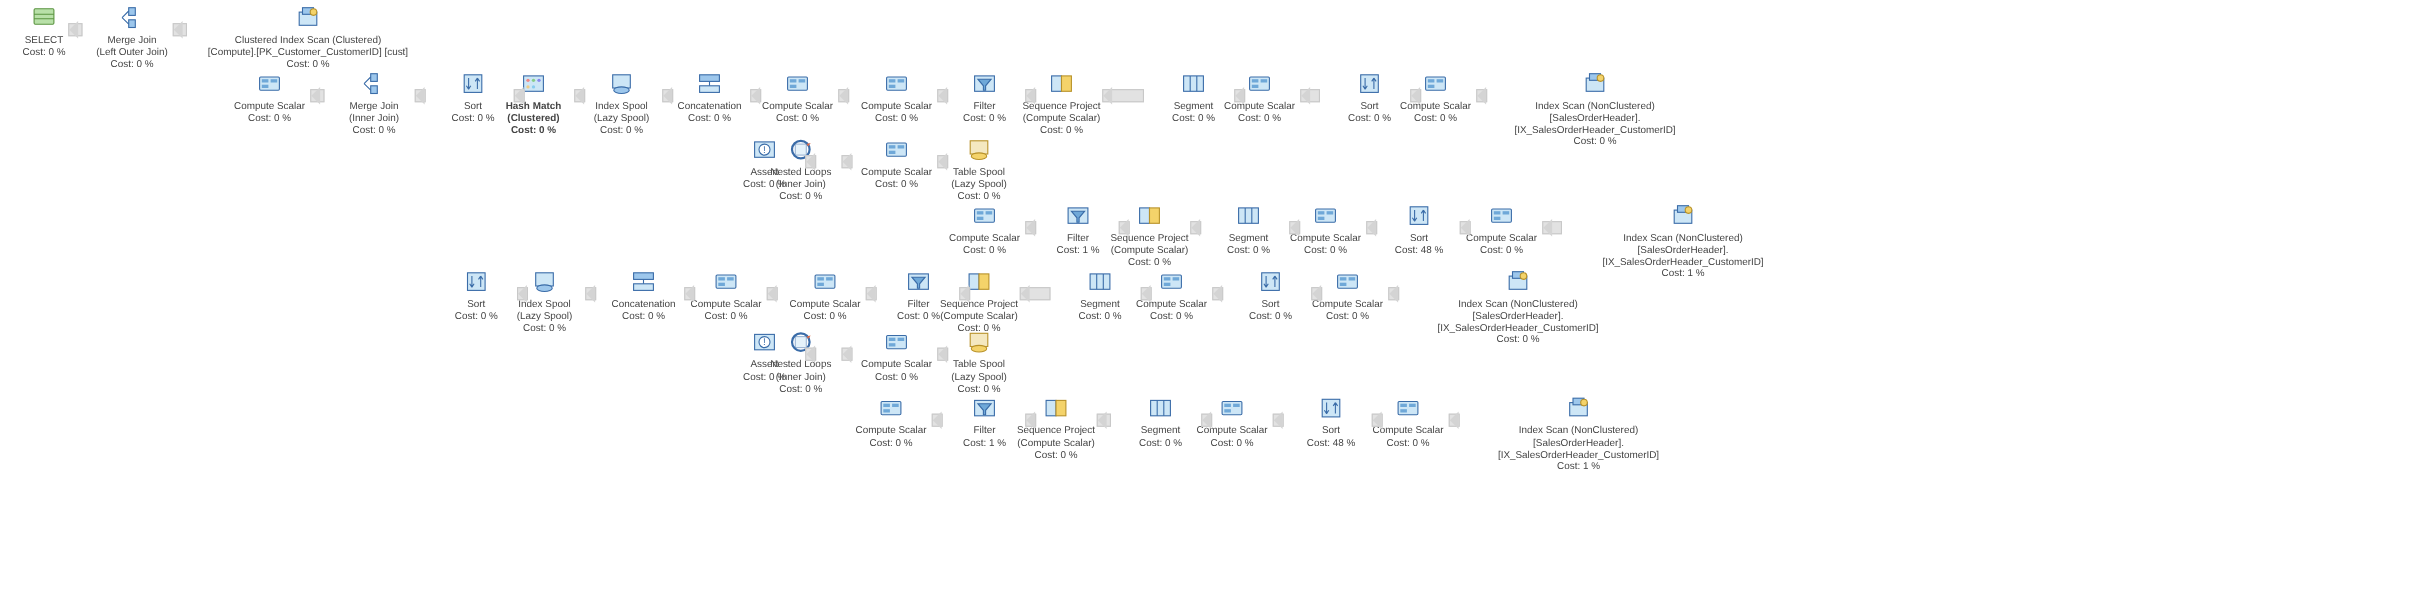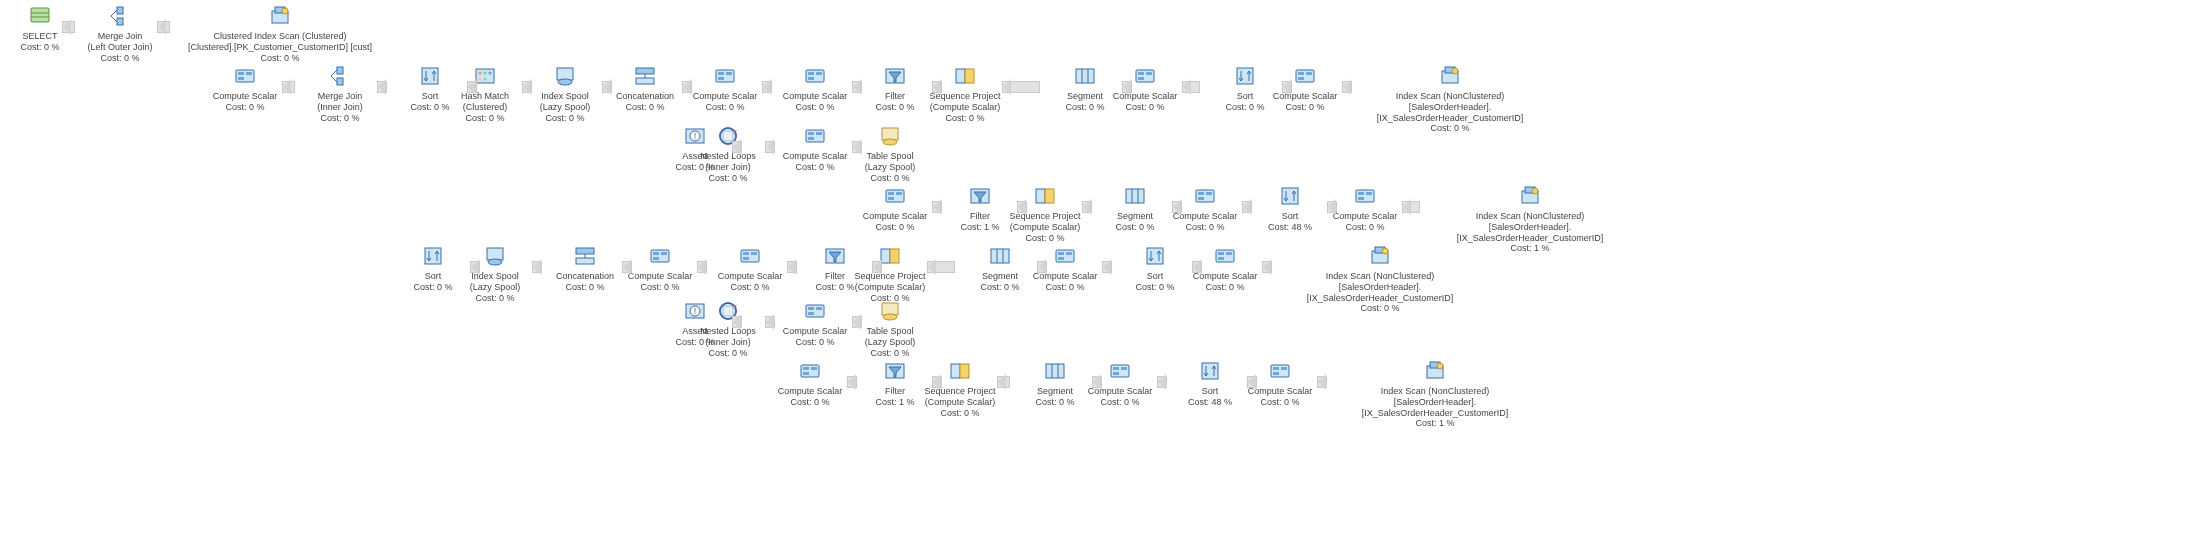--- a/index.html
+++ b/index.html
@@ -91,31 +91,31 @@
 
 <div id="canvas">
     <div class="node narrow" style="left: 10px; top: 5px;"><span class="icon"><svg width="22" height="22">
           <use href="#i-select"></use>
         </svg></span><div class="label">SELECT</div><div class="label">Cost: 0 %</div></div>
     <div class="node " style="left: 75px; top: 5px;"><span class="icon"><svg width="22" height="22">
           <use href="#i-merge"></use>
         </svg></span><div class="label">Merge Join</div><div class="label">(Left Outer Join)</div><div class="label">Cost: 0 %</div></div>
     <div class="node wide" style="left: 170px; top: 5px;"><span class="icon"><svg width="22" height="22">
           <use href="#i-scan"></use>
-        </svg></span><div class="label">Clustered Index Scan (Clustered)</div><div class="label">[Clustered].[PK_Customer_CustomerID] [cust]</div><div class="label">Cost: 0 %</div></div>
+        </svg></span><div class="label">Clustered Index Scan (Clustered)</div><div class="label">[Compute].[PK_Customer_CustomerID] [cust]</div><div class="label">Cost: 0 %</div></div>
     <div class="node " style="left: 200px; top: 65px;"><span class="icon"><svg width="22" height="22">
           <use href="#i-cs"></use>
         </svg></span><div class="label">Compute Scalar</div><div class="label">Cost: 0 %</div></div>
     <div class="node " style="left: 295px; top: 65px;"><span class="icon"><svg width="22" height="22">
           <use href="#i-merge"></use>
         </svg></span><div class="label">Merge Join</div><div class="label">(Inner Join)</div><div class="label">Cost: 0 %</div></div>
     <div class="node " style="left: 385px; top: 65px;"><span class="icon"><svg width="22" height="22">
           <use href="#i-sort"></use>
         </svg></span><div class="label">Sort</div><div class="label">Cost: 0 %</div></div>
-    <div class="node " style="left: 440px; top: 65px;"><span class="icon"><svg width="22" height="22">
+    <div class="node " style="left: 440px; top: 65px; font-weight: bold;"><span class="icon"><svg width="22" height="22">
           <use href="#i-hash"></use>
         </svg></span><div class="label">Hash Match</div><div class="label">(Clustered)</div><div class="label">Cost: 0 %</div></div>
     <div class="node " style="left: 520px; top: 65px;"><span class="icon"><svg width="22" height="22">
           <use href="#i-spool"></use>
         </svg></span><div class="label">Index Spool</div><div class="label">(Lazy Spool)</div><div class="label">Cost: 0 %</div></div>
     <div class="node " style="left: 600px; top: 65px;"><span class="icon"><svg width="22" height="22">
           <use href="#i-concat"></use>
         </svg></span><div class="label">Concatenation</div><div class="label">Cost: 0 %</div></div>
     <div class="node " style="left: 680px; top: 65px;"><span class="icon"><svg width="22" height="22">
           <use href="#i-cs"></use>

